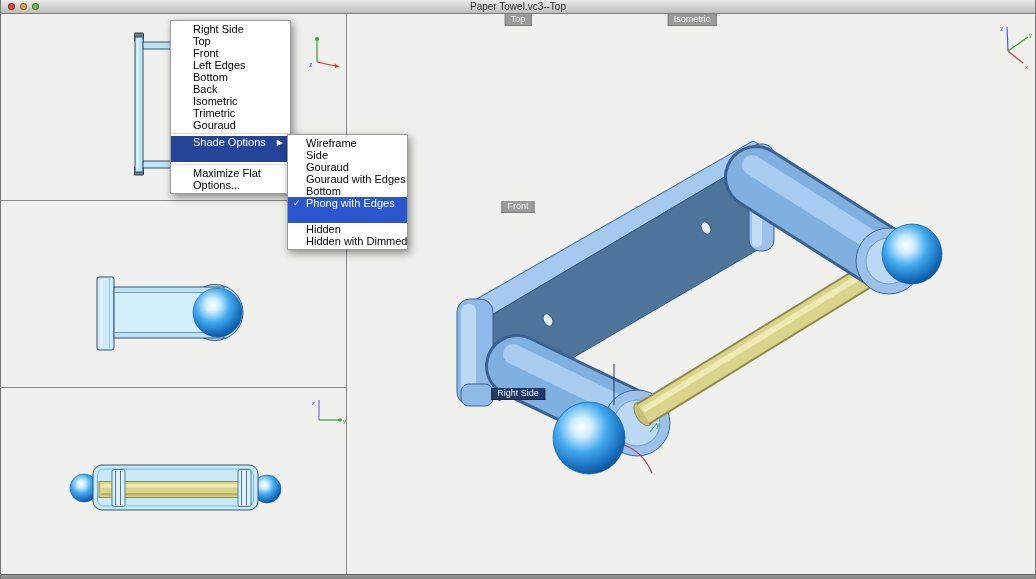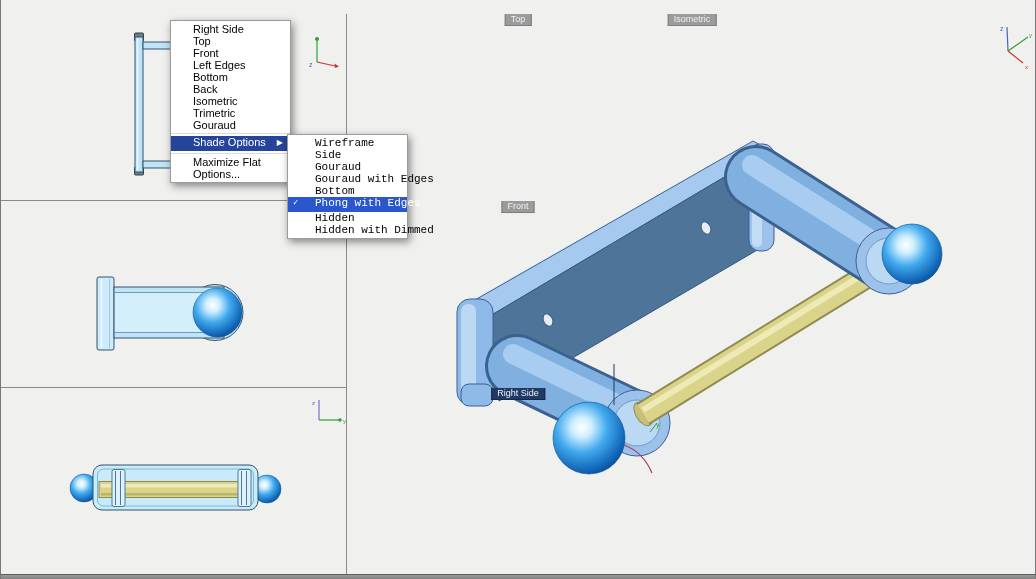--- a/index.html
+++ b/index.html
@@ -32,33 +32,41 @@
   }
   .vp-label.active{background:var(--label-active-bg,#1f3a66);border-color:#15294a;}
   .canvas{position:absolute;z-index:1;}
   
   .menu{
     position:absolute;background:#fff;border:1px solid #9c9c9c;
     box-shadow:2px 3px 8px rgba(0,0,0,.45);padding:2px 0;z-index:20;
   }
   .mi{position:relative;font-size:11px;height:12px;line-height:12px;color:#000;white-space:nowrap;}
   #ctx-menu .mi{padding-left:22px;}
-  #shade-menu .mi{padding-left:27px;font-family:Liberation Mono, monospace;}
-  .mi.hl{height:15px;line-height:13px;color:#fff;background:var(--menu-highlight-parent,#26489e);}
+  #shade-menu .mi{padding-left:18px;}
+  .mi.hl{height:26px;line-height:13px;color:#fff;background:var(--menu-highlight-parent,#26489e);}
   #shade-menu .mi.hl{background:var(--menu-highlight-sub,#2e5ed8);}
   .mi .check{position:absolute;left:5px;top:0;font-size:9px;}
   .mi .arrow{position:absolute;right:7px;top:0;font-size:8px;}
   .msep{height:1px;background:#dcdcdc;margin:2px 0;}
   svg text{font-family:"Liberation Sans",sans-serif;}
 </style>
 </head>
 <body>
 
 <div id="app">
 
+  <div id="titlebar">
+    <div class="lights">
+        <span class="light" style="background: rgb(224, 72, 62);"></span>
+        <span class="light" style="background: rgb(224, 163, 60);"></span>
+        <span class="light" style="background: rgb(121, 182, 72);"></span>
+      </div>
+    <div class="title">Paper Towel.vc3--Top</div>
+  </div>
 
   <div class="vdiv" style="left:0;top:200px;width:345px;height:1px;"></div>
   <div class="vdiv" style="left:0;top:387px;width:345px;height:1px;"></div>
   <div class="vdiv" style="left:345px;top:14px;width:1px;height:560px;"></div>
   <div id="bottomstrip"></div>
 
   <svg class="canvas" style="left:0;top:14px;" width="345" height="186" viewBox="0 0 345 186">
     <g>
       <rect x="133.5" y="19" width="9" height="8" rx="1" fill="#6e7a84" stroke="#30404c"></rect>
       <rect x="133.5" y="153" width="9" height="8" rx="1" fill="#6e7a84" stroke="#30404c"></rect>

